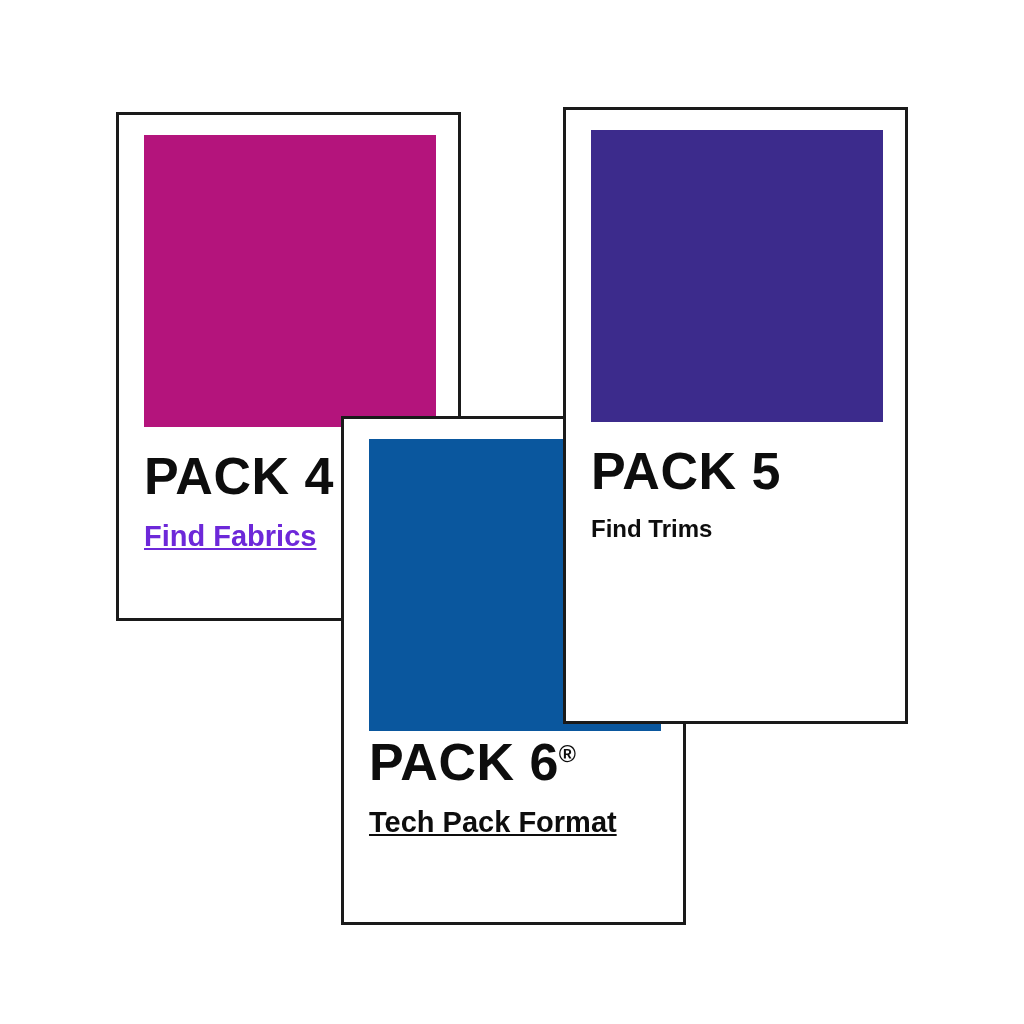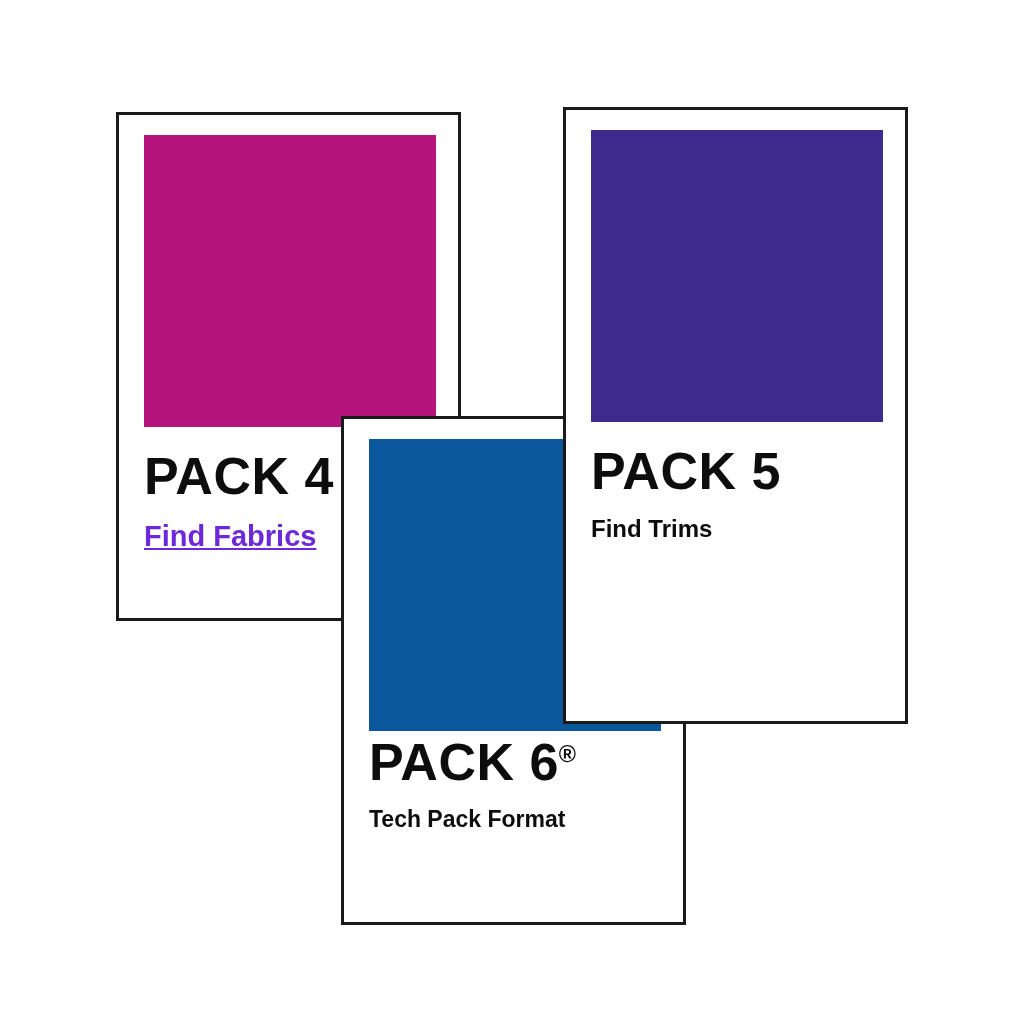--- a/index.html
+++ b/index.html
@@ -85,21 +85,21 @@
     z-index: 2;
   }
   #card-6 .swatch {
     left: 25px;
     top: 20px;
     width: 292px;
     height: 292px;
   }
   #card-6 .caption { left: 25px; top: 317px; }
   #card-6 .title    { font-size: 52px; }
-  #card-6 .subtitle { font-size: 23px; margin-top: 20px; }
+  #card-6 .subtitle { font-size: 29px; margin-top: 20px; text-decoration: underline; }
 
   
   #card-5 {
     left: 563px;
     top: 107px;
     width: 345px;
     height: 617px;
     z-index: 3;
   }
   #card-5 .swatch {

